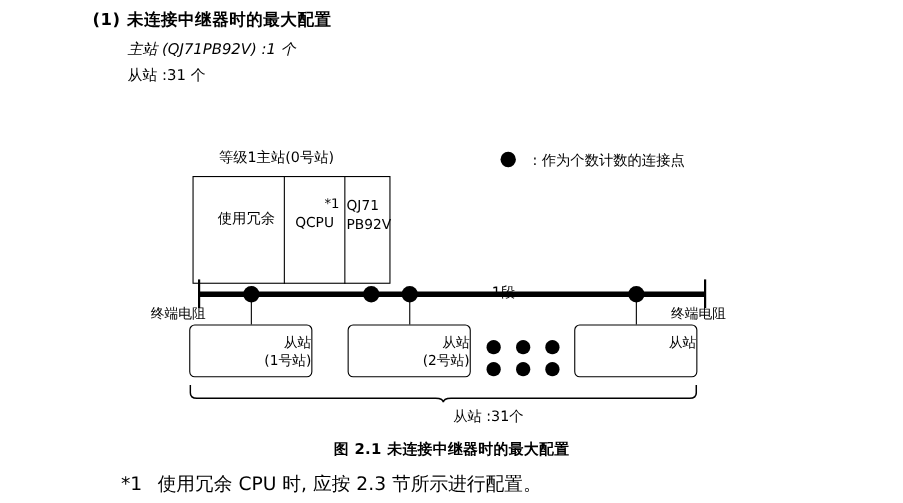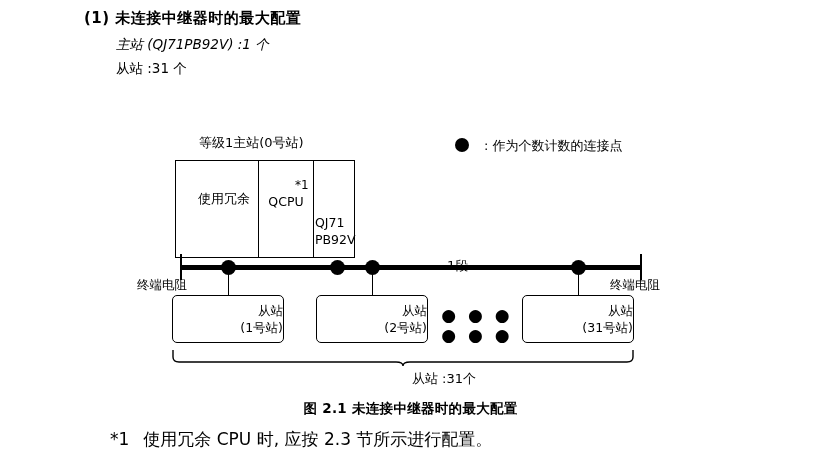--- a/index.html
+++ b/index.html
@@ -82,21 +82,20 @@
     left: 262px; top: 194px;
     width: 48px;
     text-align: center;
     font-size: 12.5px;
   }
   #qj71-label {
     left: 315px; top: 178px;
     width: 36px;
     font-size: 12.5px;
     line-height: 17px;
-    margin-top: 36px;
   }
   #footnote-mark {
     left: 295px; top: 178px;
     font-size: 12px;
     white-space: nowrap;
   }
 
   
   #trunk {
     left: 180px; top: 265px;
@@ -255,21 +254,20 @@
 <div class="abs slave-box" id="slave1">
   <span>从站</span>
   <span class="slave-line2">(1号站)</span>
 </div>
 <div class="abs slave-box" id="slave2">
   <span>从站</span>
   <span class="slave-line2">(2号站)</span>
 </div>
 <div class="abs slave-box" id="slave31">
   <span>从站</span>
-  <span class="slave-line2">(31号站)</span>
 </div>
 
 <div class="abs" id="ellipsis">● ● ● ● ● ●</div>
 
 <svg class="abs" id="brace" viewBox="0 0 462 16" preserveAspectRatio="none">
   <path d="M1,0 L1,7 Q1,12 7,12 L224,12 Q231,12 231,16 Q231,12 238,12 L455,12 Q461,12 461,7 L461,0" fill="none" stroke="#000" stroke-width="1.4"></path>
 </svg>
 <div class="abs" id="brace-caption">从站 :31个</div>
 
 <div class="abs" id="fig-caption">图 2.1  未连接中继器时的最大配置</div>

